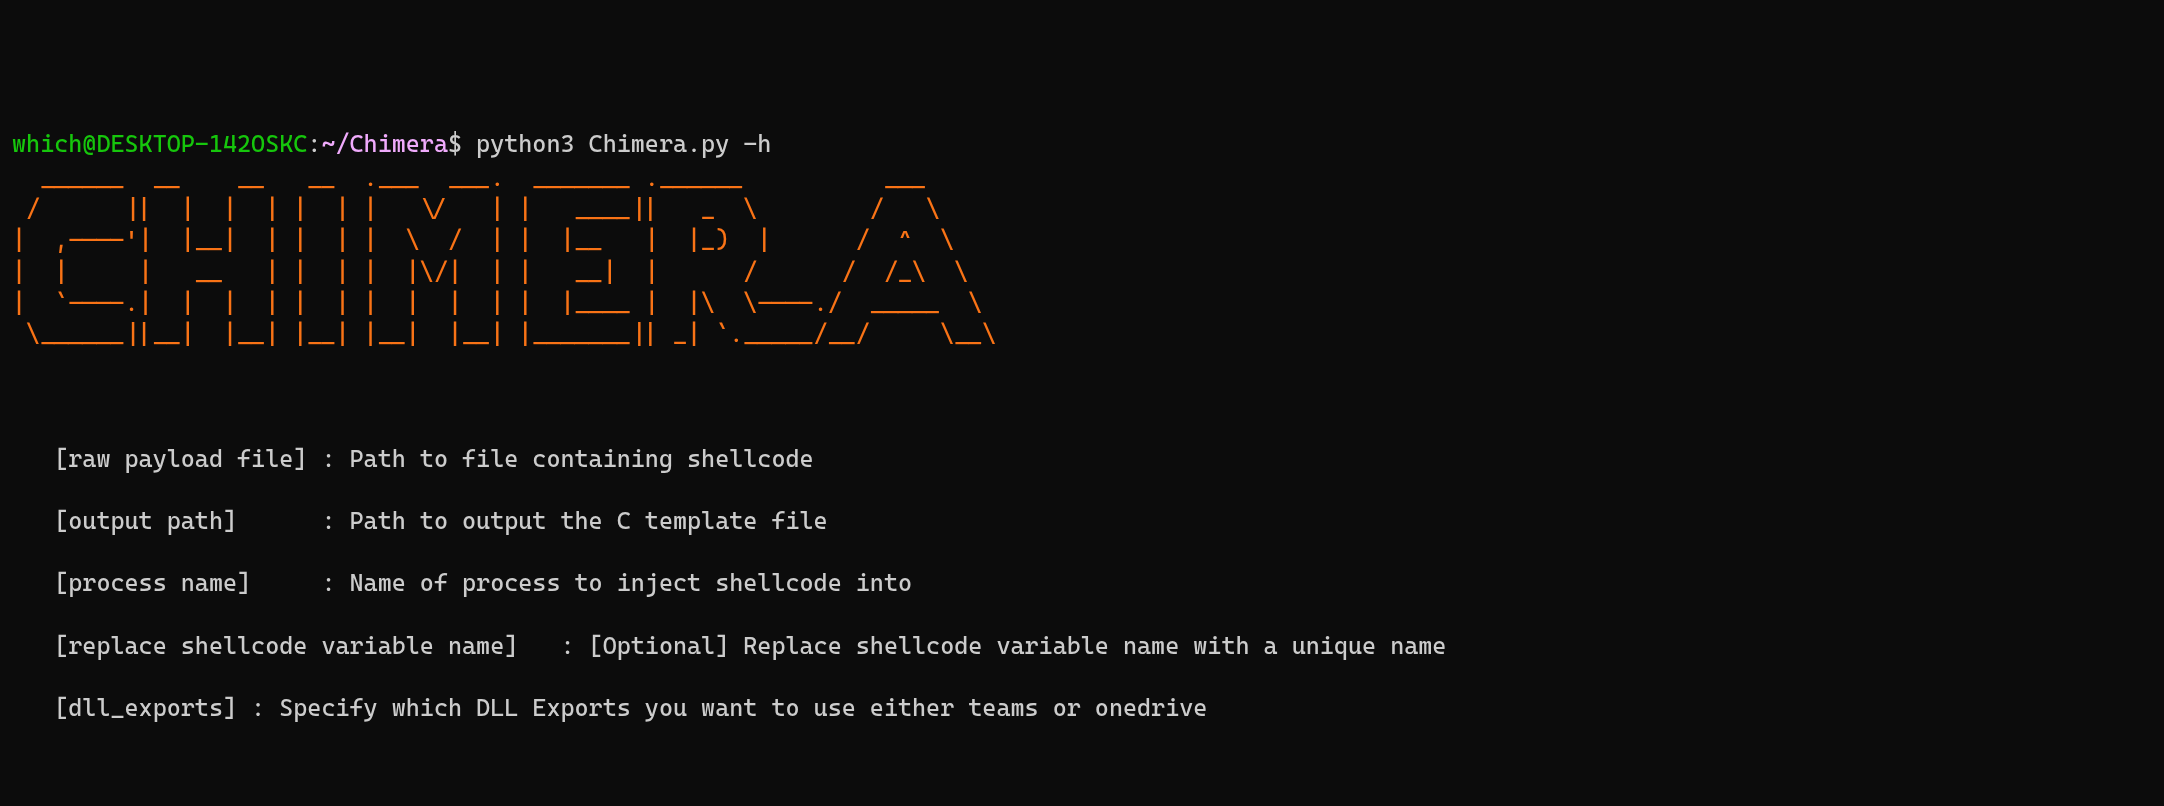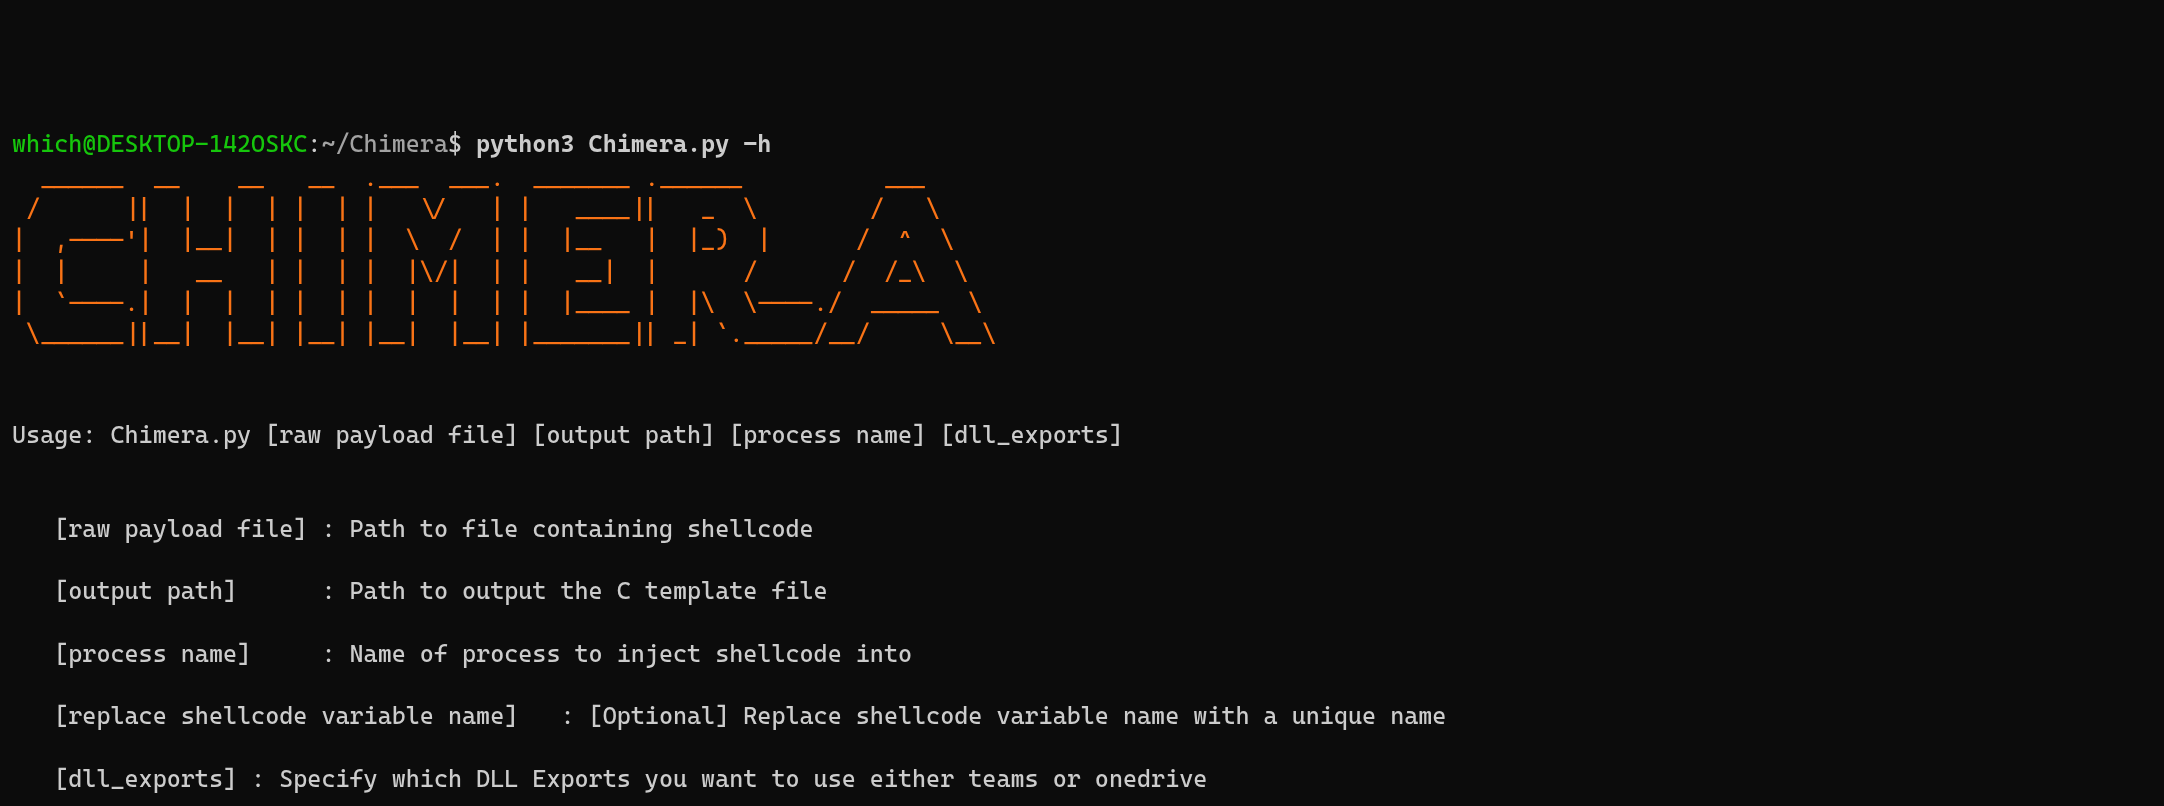--- a/index.html
+++ b/index.html
@@ -14,28 +14,27 @@
       font-size: 24px;
       line-height: 1.3;
       padding: 4px 12px;
       white-space: pre;
       overflow-x: auto;
     }
     .prompt-user {
       color: #16c60c;
     }
     .prompt-path {
-      color: #a3a3a3;
+      color: #f0abfc;
     }
     .prompt-dollar {
       color: #cccccc;
     }
     .command {
       color: #cccccc;
-      font-weight: bold;
     }
     .ascii-art {
       color: #f97316;
       margin-top: 3px;
     }
     .usage-line {
       color: #cccccc;
       margin-top: 8px;
     }
     .help-line {
@@ -48,21 +47,20 @@
 
 
 <div><span class="prompt-user">which@DESKTOP-142OSKC</span><span class="prompt-dollar">:</span><span class="prompt-path">~/Chimera</span><span class="prompt-dollar">$ </span><span class="command">python3 Chimera.py -h</span>
 <div class="ascii-art">  ______  __    __   __  .___  ___.  _______ .______          ___
  /      ||  |  |  | |  | |   \/   | |   ____||   _  \        /   \
 |  ,----'|  |__|  | |  | |  \  /  | |  |__   |  |_)  |      /  ^  \
 |  |     |   __   | |  | |  |\/|  | |   __|  |      /      /  /_\  \
 |  `----.|  |  |  | |  | |  |  |  | |  |____ |  |\  \----./  _____  \
  \______||__|  |__| |__| |__|  |__| |_______|| _| `._____/__/     \__\</div>
 
-<div class="usage-line">Usage: Chimera.py [raw payload file] [output path] [process name] [dll_exports]</div>
 
 <div class="help-line">   [raw payload file] : Path to file containing shellcode</div>
 <div class="help-line">   [output path]      : Path to output the C template file</div>
 <div class="help-line">   [process name]     : Name of process to inject shellcode into</div>
 <div class="help-line">   [replace shellcode variable name]   : [Optional] Replace shellcode variable name with a unique name</div>
 <div class="help-line">   [dll_exports] : Specify which DLL Exports you want to use either teams or onedrive</div>
 
 
 </div>
 

